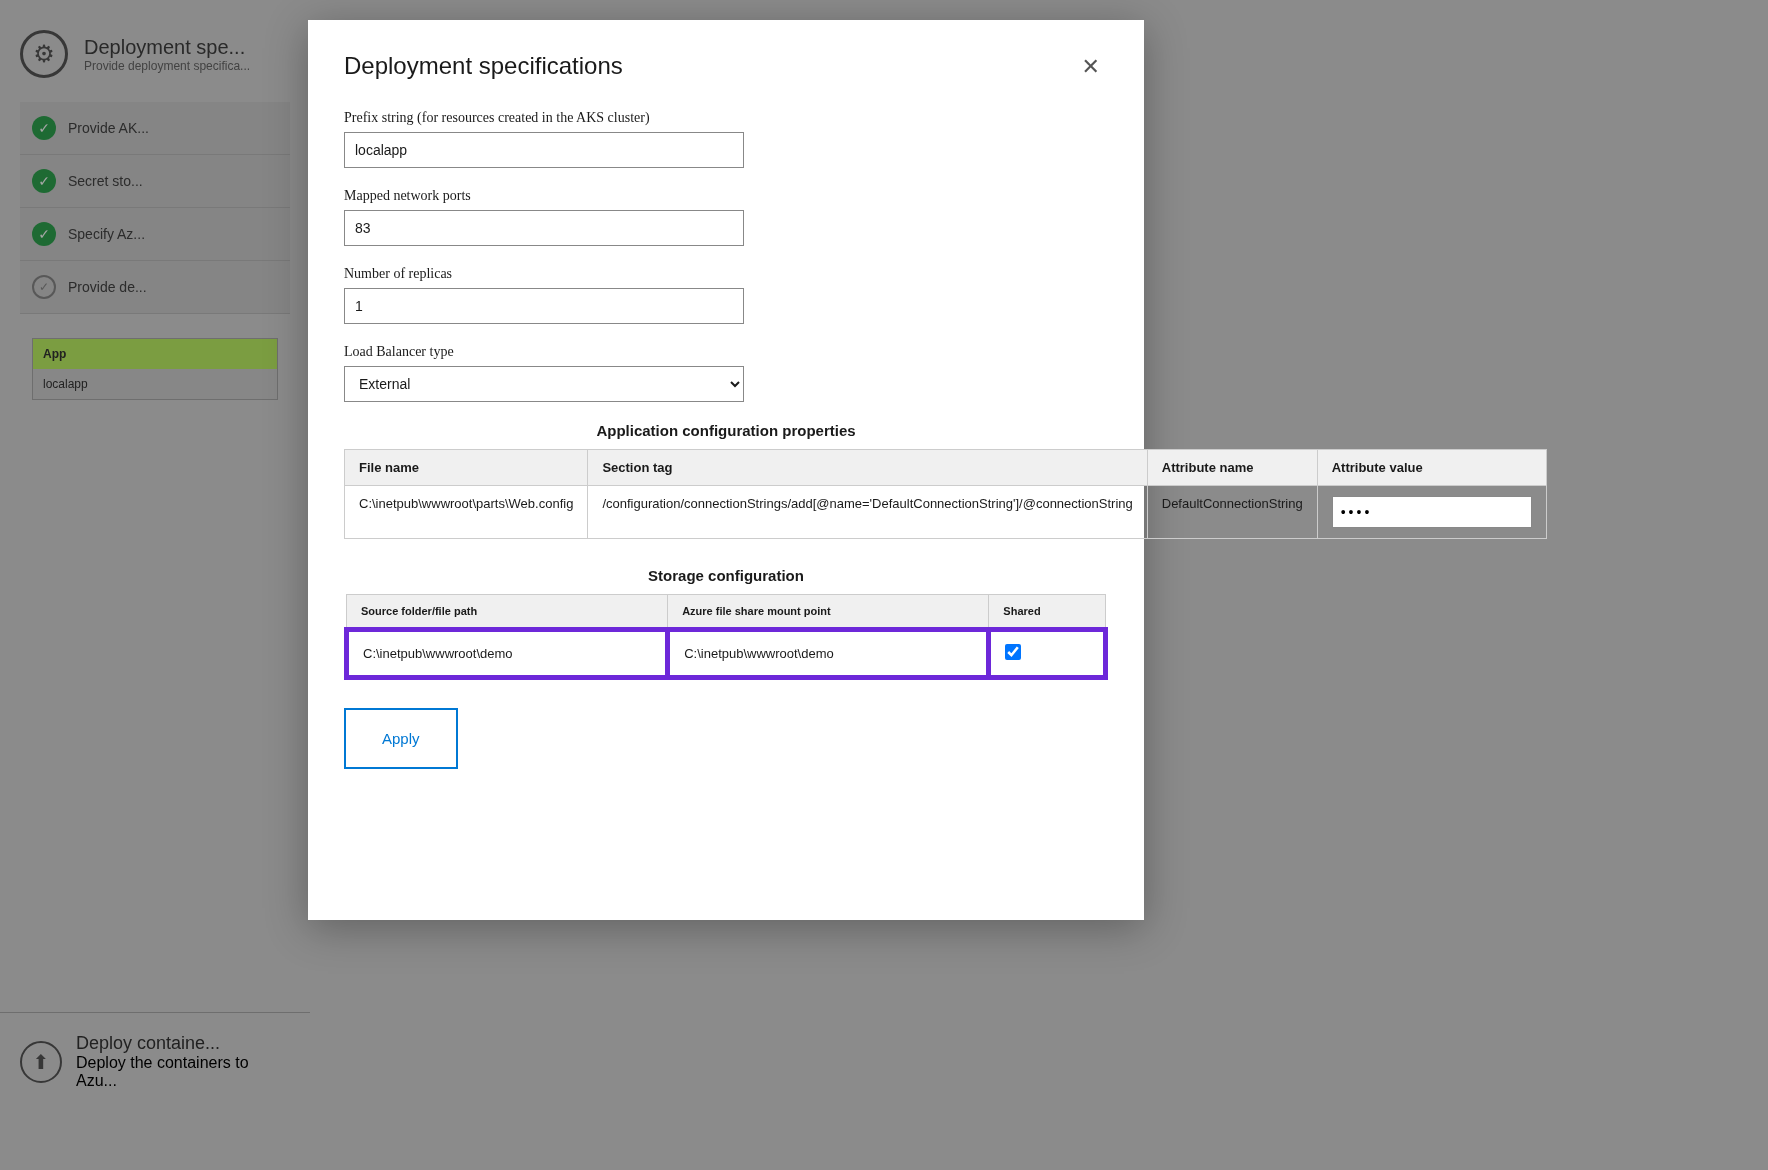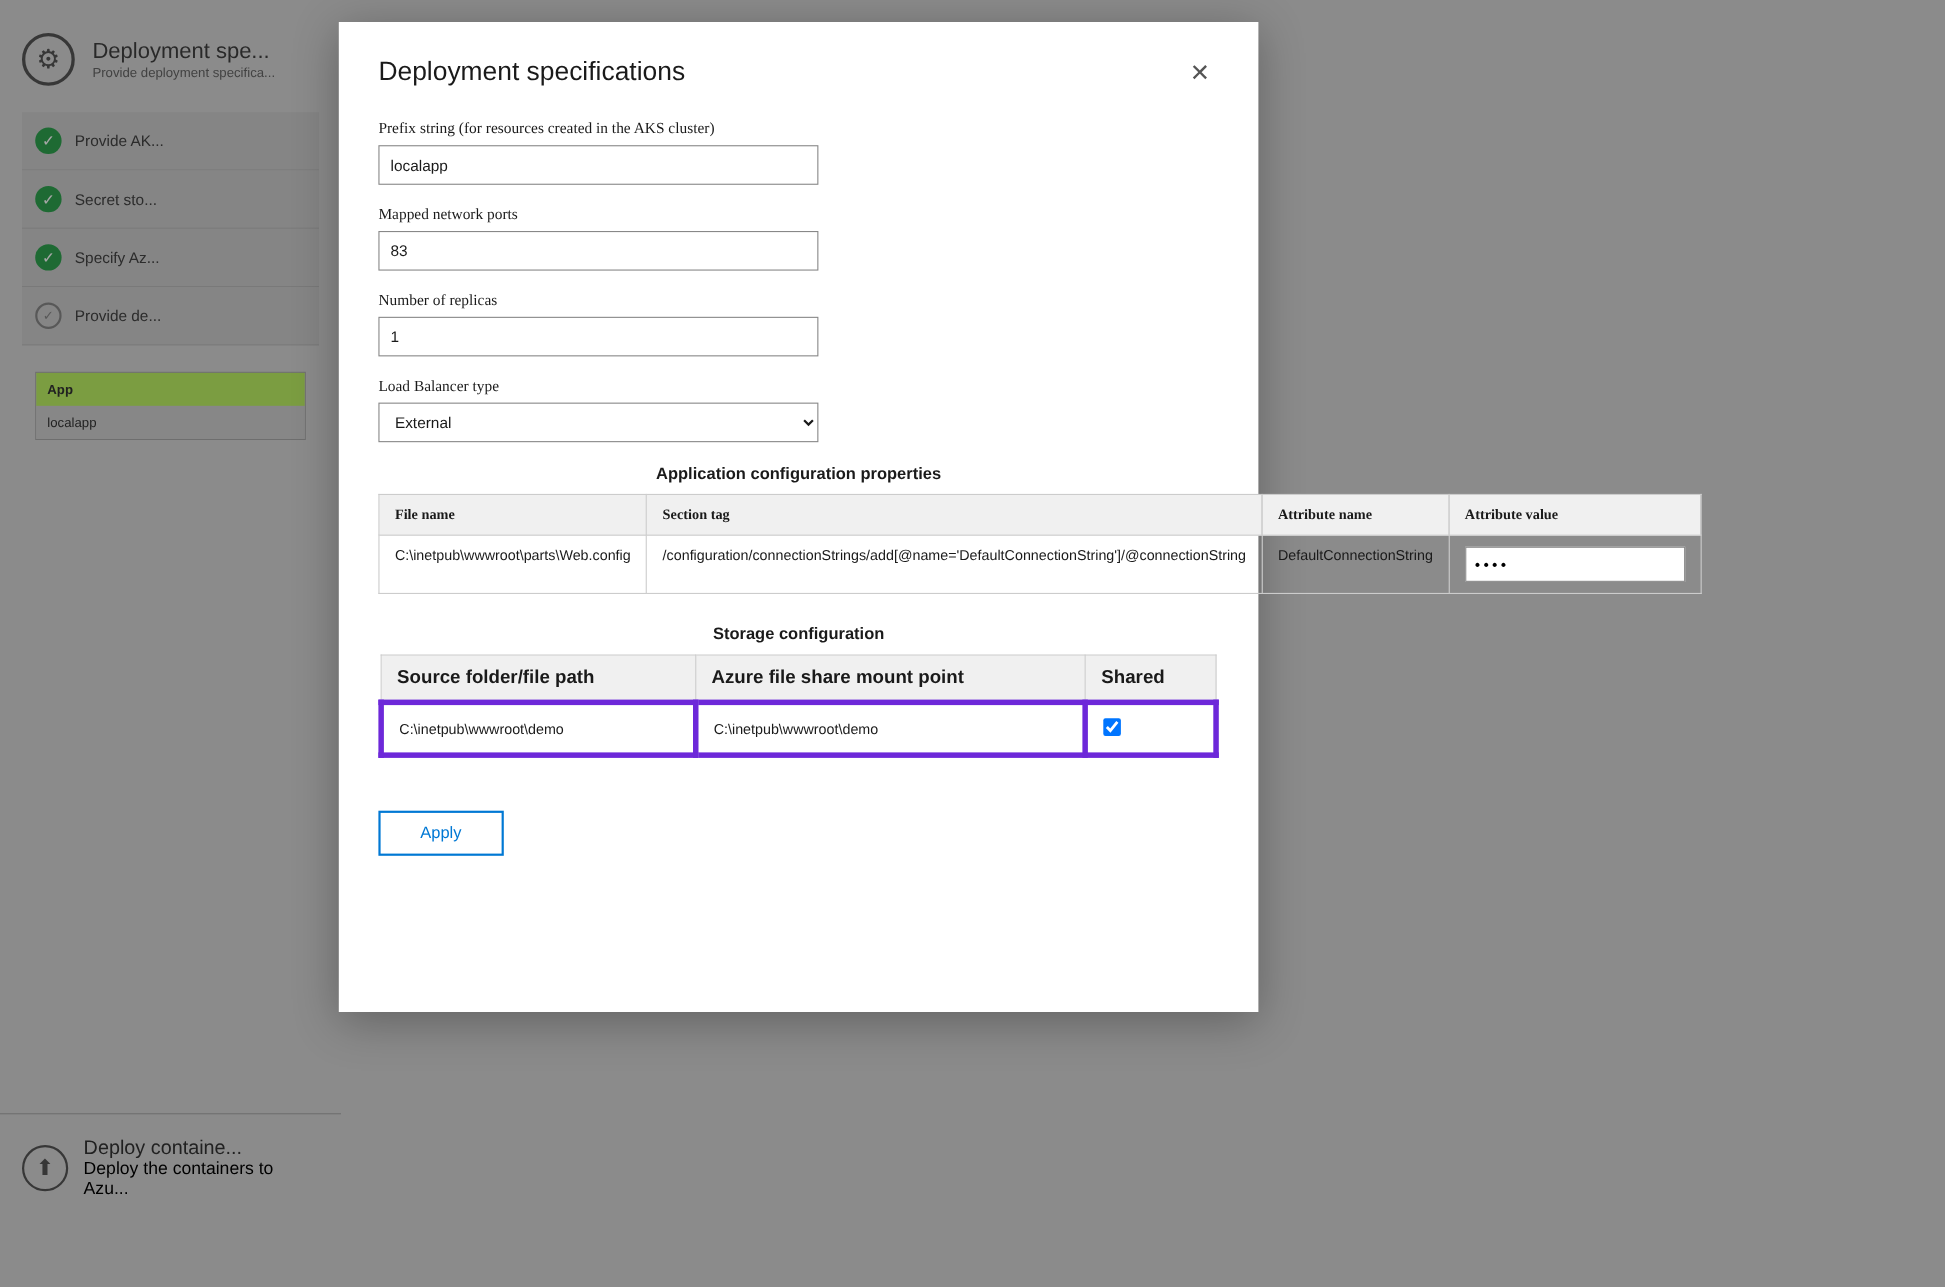--- a/index.html
+++ b/index.html
@@ -236,21 +236,20 @@
     }
 
     .config-table th {
       background: #f0f0f0;
       border: 1px solid #ccc;
       padding: 10px 14px;
       text-align: left;
       font-weight: 600;
       font-size: 13px;
       color: #1a1a1a;
-      font-family: Liberation Serif, serif;
     }
 
     .config-table td {
       border: 1px solid #ccc;
       padding: 10px 14px;
       font-size: 13px;
       color: #1a1a1a;
       vertical-align: top;
     }
 
@@ -270,21 +269,21 @@
       border: 1px solid #ccc;
       margin-bottom: 28px;
     }
 
     .storage-table th {
       background: #f0f0f0;
       border: 1px solid #ccc;
       padding: 10px 14px;
       text-align: left;
       font-weight: 600;
-      font-size: 17px;
+      font-size: 11px;
       color: #1a1a1a;
     }
 
     .storage-table td {
       border: 5px solid #6d28d9;
       padding: 12px 14px;
       font-size: 13px;
       color: #1a1a1a;
       vertical-align: middle;
     }
@@ -293,24 +292,23 @@
       width: 16px; height: 16px;
       cursor: pointer;
     }
 
     
     .apply-btn {
       background: #fff;
       border: 2px solid #0078d4;
       color: #0078d4;
       font-size: 15px;
-      padding: 10px 36px;
+      padding: 20px 36px;
       cursor: pointer;
       font-family: 'Segoe UI', Arial, sans-serif;
-      margin-top: 20px;
     }
   </style>
 </head>
 <body>
 
 <div class="bg-panel"></div>
 
 <div class="bg-content">
   <div class="bg-header">
     <div class="gear-icon-bg">

